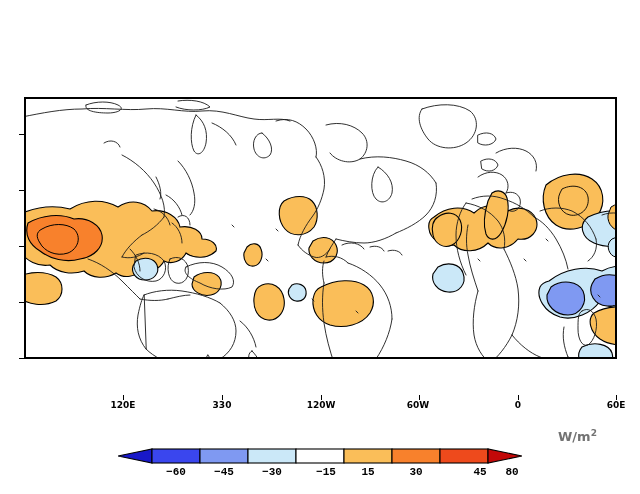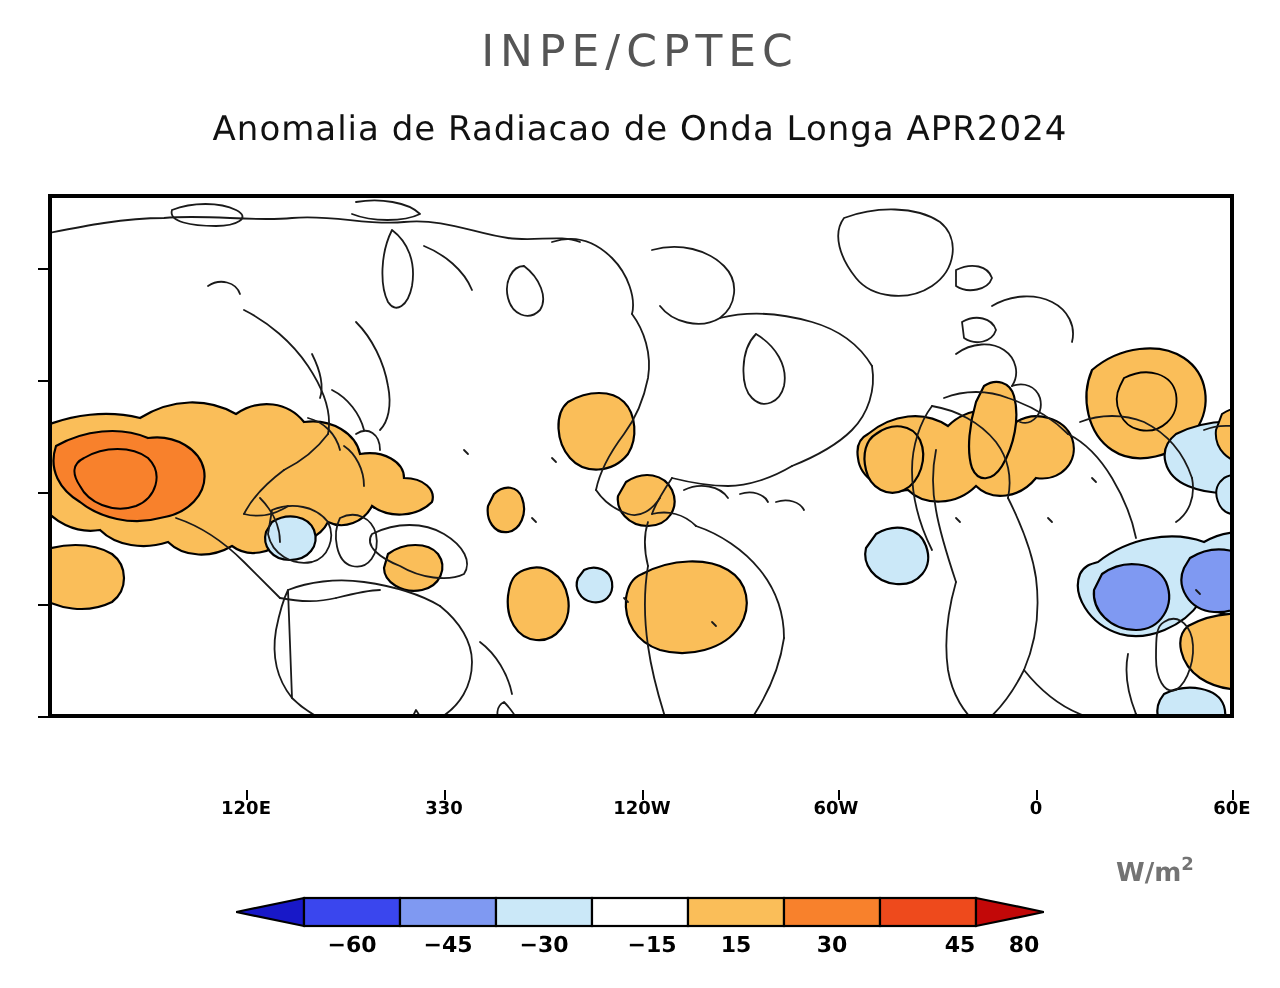--- a/index.html
+++ b/index.html
@@ -16,33 +16,31 @@
   #main-title{top:14px;font-size:22px;color:#555;letter-spacing:3px;}
   #sub-title{top:55px;font-size:17px;color:#111;letter-spacing:0.5px;}
   #plot-wrap{position:absolute;left:24px;top:97px;width:593px;height:262px;}
   #plot-frame{position:absolute;left:0;top:0;width:100%;height:100%;
     border:2px solid #000;box-sizing:border-box;background:#fff;overflow:hidden;}
   #map-svg{position:absolute;left:0;top:0;width:593px;height:298px;display:block;}
   .ytick{position:absolute;left:-5px;width:5px;height:0;border-top:1.5px solid #000;}
   .xlab{position:absolute;top:303px;transform:translateX(-50%);
     font-size:9px;font-weight:bold;color:#000;white-space:nowrap;}
   .xtick{position:absolute;top:298px;width:0;height:5px;border-left:1.5px solid #000;}
-  #cbar-wrap{position:absolute;left:118px;top:448px;width:404px;height:27px;}
+  #cbar-wrap{position:absolute;left:118px;top:448px;width:404px;height:27px;font-family:Liberation Mono, monospace;}
   .cb-lab{position:absolute;top:18px;transform:translateX(-50%);
     font-size:11px;font-weight:bold;color:#000;white-space:nowrap;}
   #units{position:absolute;left:558px;top:428px;font-size:13px;font-weight:bold;color:#737373;}
   #units sup{font-size:9px;}
 </style>
 </head>
 <body>
 
 <div id="root">
 
-  <div class="ttl" id="main-title">INPE/CPTEC</div>
-  <div class="ttl" id="sub-title">Anomalia de Radiacao de Onda Longa APR2024</div>
 
   <div id="plot-wrap">
     <div id="plot-frame">
 
       <svg id="map-svg" viewBox="0 0 593 298" preserveAspectRatio="none">
         <defs>
           <clipPath id="clipbox">
               <rect x="0" y="0" width="593" height="298"></rect>
             </clipPath>
         </defs>

